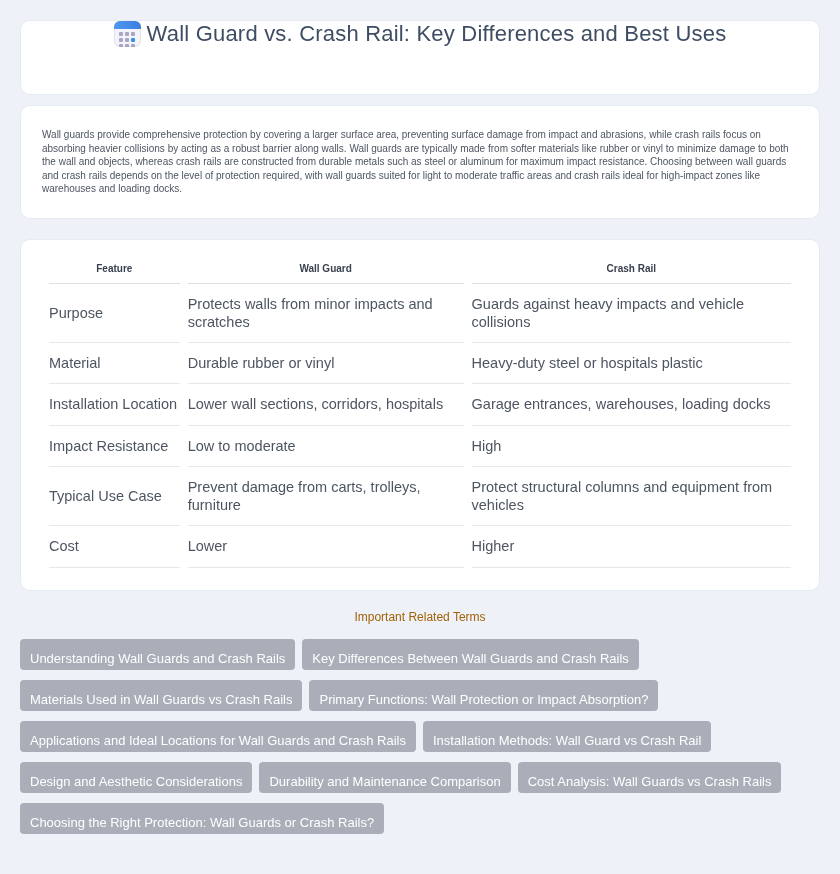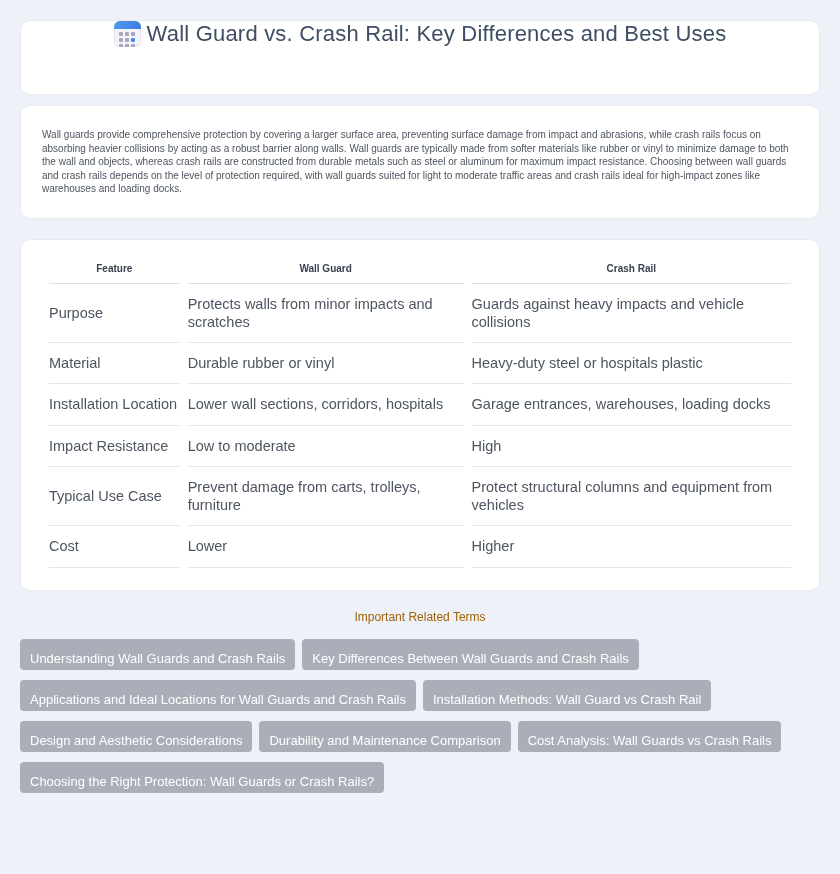--- a/index.html
+++ b/index.html
@@ -181,20 +181,24 @@
   </div>
 
   <h2 class="related-heading">Important Related Terms</h2>
 
   <div id="chips">
       <div class="chip-row">
         <button class="chip">Understanding Wall Guards and Crash Rails</button>
         <button class="chip">Key Differences Between Wall Guards and Crash Rails</button>
       </div>
       <div class="chip-row">
+        <button class="chip">Materials Used in Wall Guards vs Crash Rails</button>
+        <button class="chip">Primary Functions: Wall Protection or Impact Absorption?</button>
+      </div>
+      <div class="chip-row">
         <button class="chip">Applications and Ideal Locations for Wall Guards and Crash Rails</button>
         <button class="chip">Installation Methods: Wall Guard vs Crash Rail</button>
       </div>
       <div class="chip-row">
         <button class="chip">Design and Aesthetic Considerations</button>
         <button class="chip">Durability and Maintenance Comparison</button>
         <button class="chip">Cost Analysis: Wall Guards vs Crash Rails</button>
       </div>
       <div class="chip-row">
         <button class="chip">Choosing the Right Protection: Wall Guards or Crash Rails?</button>

